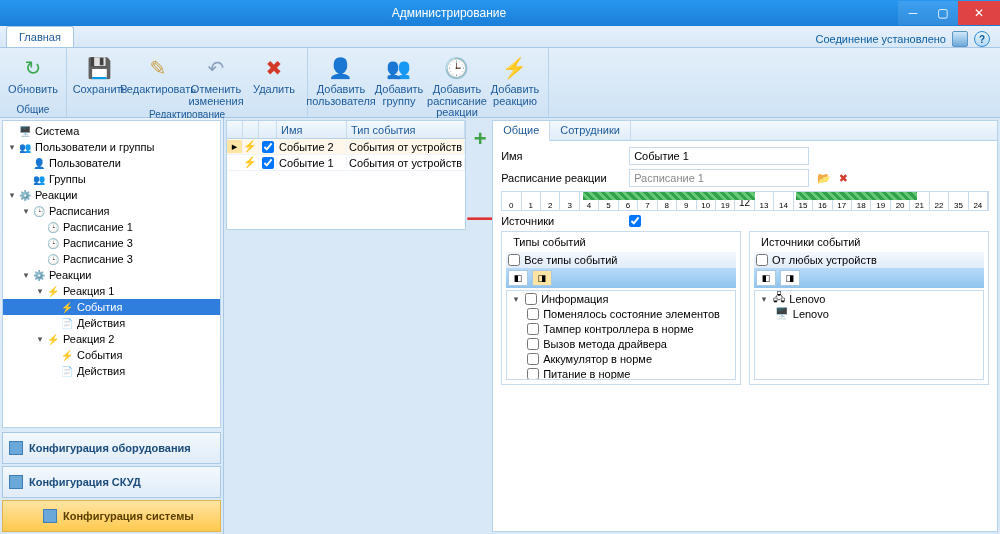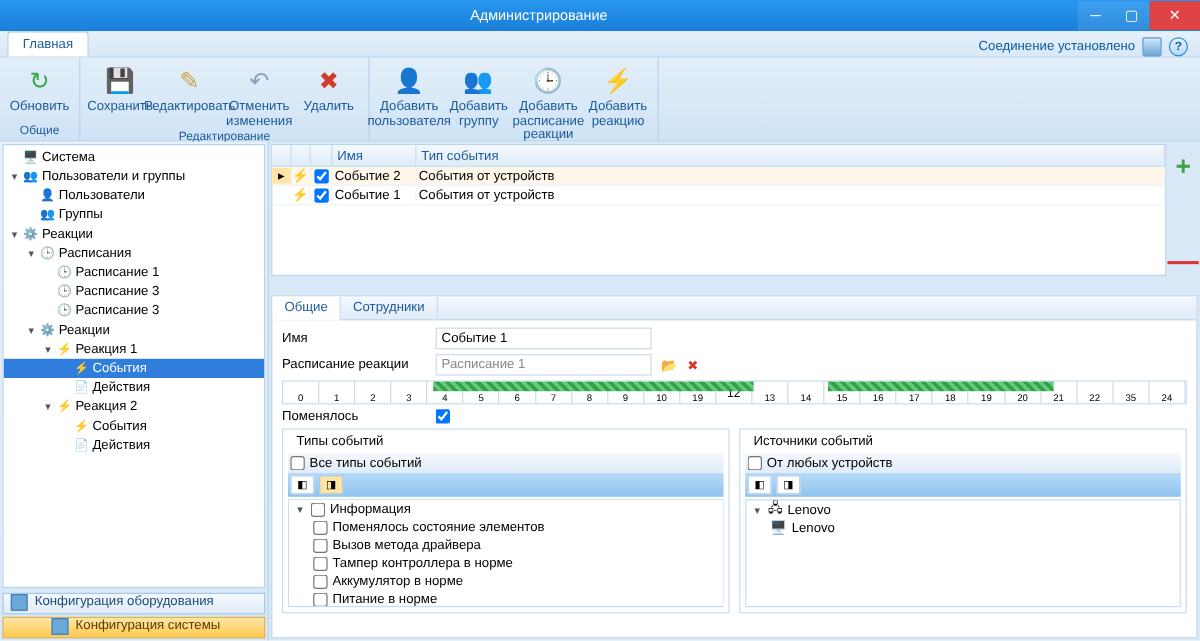--- a/index.html
+++ b/index.html
@@ -22,24 +22,24 @@
 .r-btn .ico { width: 28px; height: 28px; display:flex; align-items:center; justify-content:center; font-size:20px;}
 .r-label { text-align: center; font-size: 10px; color: #1d5a99; padding-bottom: 2px; }
 .body { display: flex; height: calc(534px - 26px - 22px - 70px); }
 .sidebar { width: 224px; background: linear-gradient(#e6f0fa, #d8e8f7); display: flex; flex-direction: column; border-right: 1px solid #a6c8e6;}
 .tree { flex: 1; background: #fff; margin: 2px; border: 1px solid #b7d3ec; overflow-y: auto; padding: 2px 0;}
 .tree-row { display:flex; align-items:center; height:16px; padding-left: 4px; gap:2px; font-size:11px; color:#000; white-space:nowrap;}
 .tree-row.sel { background:#2f7ddc; color:#fff; }
 .tog { width:10px; text-align:center; color:#555; font-size:9px; cursor:default;}
 .ticon { width:14px; height:14px; display:inline-flex; align-items:center; justify-content:center; font-size:10px;}
 .config-btns { padding: 2px; display:flex; flex-direction:column; gap:2px;}
-.cfg-btn { height:18px; background:linear-gradient(#f3f8fd,#e0ecf8); border:1px solid #a9c8e6; display:flex; align-items:flex-start; gap:6px; padding:0 6px; font-size:11px; font-weight:normal; color:#1a4c7c;}
+.cfg-btn { height:32px; background:linear-gradient(#f3f8fd,#e0ecf8); border:1px solid #a9c8e6; display:flex; align-items:center; gap:6px; padding:0 6px; font-size:11px; font-weight:bold; color:#1a4c7c;}
 .cfg-btn.active { background: linear-gradient(#ffe4a3, #ffc94e); border-color: #e0b24e; color:#5a3e00;padding-left:40px;}
 .cfg-ico {width:14px; height:14px; background:#6ba8da; border:1px solid #3f7db5;}
-.main { flex:1; display:flex; flex-direction:column; background:#d8e8f7; padding:2px; gap:16px; overflow:hidden;}
+.main { flex:1; display:flex; background:#d8e8f7; padding:2px; gap:0; overflow:hidden;}
 .grid-wrap { height:110px; display:flex; gap:2px;}
 .grid { flex:1; background:#fff; border:1px solid #b7d3ec; display:flex; flex-direction:column;}
 .grid-head { display:flex; background:linear-gradient(#f3f8fd,#e0ecf8); border-bottom:1px solid #b7d3ec; height:18px; font-size:11px; color:#1d5a99;}
 .gh-cell { border-right:1px solid #c8dcee; display:flex; align-items:center; padding:0 4px;}
 .grid-row { display:flex; height:16px; border-bottom:1px solid #ecf3fa; align-items:center;}
 .grid-row.alt { background:#fff8ea;}
 .g-cell { border-right:1px solid #ecf3fa; display:flex; align-items:center; padding:0 2px; gap:3px; font-size:11px;}
 .side-btns { width:24px; display:flex; flex-direction:column; justify-content:space-between; align-items:center; padding:6px 0;}
 .plus {color:#3fa24a;font-size:22px;font-weight:bold;}
 .minus{color:#d33;font-size:26px;font-weight:bold;line-height:0.5;}
@@ -223,20 +223,24 @@
           <span class="tog"></span>
           <span class="ticon">📄</span>
           <span>Действия</span>
         </div>
       </div>
     <div class="config-btns" id="cfgbtns">
         <div class="cfg-btn">
           <span class="cfg-ico"></span>
           <span>Конфигурация оборудования</span>
         </div>
+        <div class="cfg-btn">
+          <span class="cfg-ico"></span>
+          <span>Конфигурация СКУД</span>
+        </div>
         <div class="cfg-btn active">
           <span class="cfg-ico"></span>
           <span>Конфигурация системы</span>
         </div>
       </div>
   </div>
 
   <div class="main">
     <div class="grid-wrap">
       <div class="grid">
@@ -367,21 +371,21 @@
             <div class="ruler-seg">
               <div style="position:absolute;bottom:0;width:100%;font-size:8px;">35</div>
             </div>
             <div class="ruler-seg">
               <div style="position:absolute;bottom:0;width:100%;font-size:8px;">24</div>
             </div>
             <div class="green" style="left: 16.6667%; width: 35.4167%;"></div>
             <div class="green" style="left: 60.4167%; width: 25%;"></div>
           </div>
         <div class="form-row">
-          <label>Поменялось</label>
+          <label>Источники</label>
           <input type="checkbox" class="chk" checked="" style="">
         </div>
 
         <div class="field-cols">
           <div class="fieldset">
             <span class="legend">Типы событий</span>
             <div class="toolbar-mini">
               <input type="checkbox" class="chk" style="">
               <span>Все типы событий</span>
             </div>
@@ -394,25 +398,25 @@
                   <span class="tog">▾</span>
                   <input type="checkbox" class="chk" style="">
                   <span style="">Информация</span>
                 </div>
                 <div class="list-row" style="padding-left: 20px;">
                   <input type="checkbox" class="chk" style="">
                   <span style="">Поменялось состояние элементов</span>
                 </div>
                 <div class="list-row" style="padding-left: 20px;">
                   <input type="checkbox" class="chk" style="">
+                  <span style="">Тампер контроллера в норме</span>
+                </div>
+                <div class="list-row" style="padding-left: 20px;">
+                  <input type="checkbox" class="chk" style="">
                   <span style="">Вызов метода драйвера</span>
-                </div>
-                <div class="list-row" style="padding-left: 20px;">
-                  <input type="checkbox" class="chk" style="">
-                  <span style="">Тампер контроллера в норме</span>
                 </div>
                 <div class="list-row" style="padding-left: 20px;">
                   <input type="checkbox" class="chk" style="">
                   <span style="">Аккумулятор в норме</span>
                 </div>
                 <div class="list-row" style="padding-left: 20px;">
                   <input type="checkbox" class="chk" style="">
                   <span style="">Питание в норме</span>
                 </div>
               </div>

